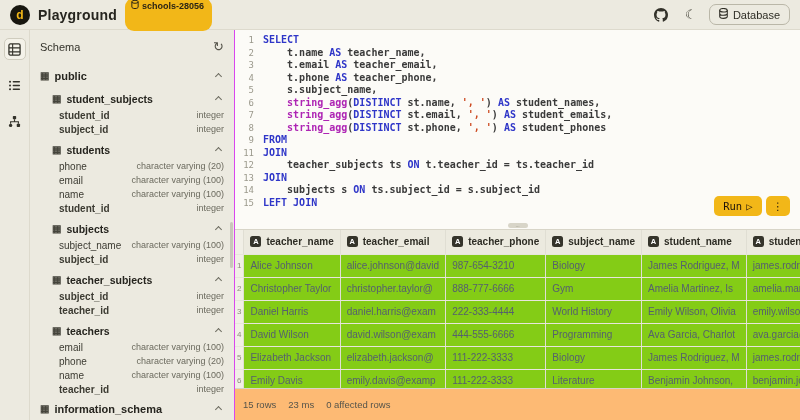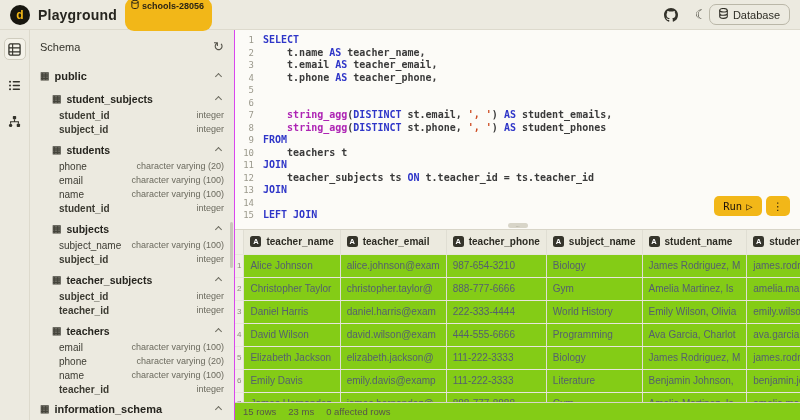--- a/index.html
+++ b/index.html
@@ -8,21 +8,21 @@
 
   
   .header { height:30px; display:flex; align-items:center; padding:0 10px; background:#ECEAE0; border-bottom:1px solid #DDDACD; }
   .logo { width:20px; height:20px; border-radius:50%; background:#17160F; color:#F2B718; font-weight:bold; font-size:12px; display:flex; align-items:center; justify-content:center; }
   .title { font-size:14px; font-weight:bold; margin-left:8px; letter-spacing:.2px; }
   .badge { margin-left:8px; background:#F2B718; border-radius:9px; padding:2px 8px 20px 6px; font-size:9px; font-weight:bold; color:#2b2415; display:flex; align-items:center; gap:3px; }
   .spacer { flex:1; }
   .hicon { width:16px; height:16px; margin-left:14px; display:flex; align-items:center; justify-content:center; color:#3a392f; cursor:pointer; }
   .hicon svg { display:block; }
   .moon { font-size:13px; }
-  .db-btn { margin-left:0; display:flex; align-items:center; gap:5px; border:1px solid #BAB7A8; border-radius:7px; background:transparent; padding:3px 9px; font-size:11px; color:#2e2d25; cursor:pointer; font-family:inherit; }
+  .db-btn { margin-left:10px; display:flex; align-items:center; gap:5px; border:1px solid #BAB7A8; border-radius:7px; background:transparent; padding:3px 9px; font-size:11px; color:#2e2d25; cursor:pointer; font-family:inherit; }
 
   
   .app-body { display:flex; height:390px; }
   .rail { width:30px; border-right:1px solid #DDDACD; padding-top:8px; display:flex; flex-direction:column; align-items:center; gap:14px; }
   .rail-item { width:22px; height:22px; display:flex; align-items:center; justify-content:center; border-radius:5px; cursor:pointer; color:#33322a; }
   .rail-item.active { background:#F4F2E9; border:1px solid #CFCCBE; }
 
   .sidebar { width:205px; border-right:1px solid #d946ef; padding:8px 8px 16px 8px; position:relative; overflow:hidden; }
   .sidebar-head { display:flex; align-items:center; justify-content:space-between; font-size:11px; color:#33322a; padding:2px 2px 10px 2px; }
   .refresh { font-size:13px; color:#55544a; cursor:pointer; line-height:1; }
@@ -57,21 +57,21 @@
   .results { flex:1; overflow:hidden; background:#fff; border-top:1px solid #D8D5C8; }
   table { border-collapse:collapse; table-layout:fixed; }
   th, td { border-right:1px solid #E0DED3; border-bottom:1px solid #E7E5DB; overflow:hidden; white-space:nowrap; text-align:left; }
   th { background:#ECEADF; font-size:10px; color:#2d2c24; padding:5px 6px; height:24px; }
   th .th-inner { display:flex; align-items:center; gap:5px; }
   .chip { width:11px; height:11px; flex:none; background:#35342b; color:#fff; border-radius:2.5px; font-size:7.5px; font-weight:bold; display:flex; align-items:center; justify-content:center; }
   td { font-size:10px; color:#55606E; padding:0 6px; height:23px; background:#84cc16; }
   .rownum { width:22px; background:#F1EFE6; color:#8d8b7e; font-size:8px; text-align:center; padding:0 2px; }
   col.c-num { width:22px; } col.c-std { width:77px; }
 
-  .statusbar { height:18px; border-top:1px solid #D8D5C8; background:#84cc16; display:flex; align-items:center; gap:12px; padding:0 8px; font-size:9.5px; color:#55544a; }
+  .statusbar { height:32px; border-top:1px solid #D8D5C8; background:#fdba74; display:flex; align-items:center; gap:12px; padding:0 8px; font-size:9.5px; color:#55544a; }
 </style>
 </head>
 <body>
 
 <div class="header">
   <div class="logo">d</div>
   <div class="title">Playground</div>
   <div class="badge">
     <span>
       <svg width="8" height="9" viewBox="0 0 10 12">
@@ -242,54 +242,53 @@
           <div class="code-line">
             <span class="gutter">3</span>
             <span class="code"><span class="tok-pl">    t.email </span><span class="tok-kw">AS</span><span class="tok-pl"> teacher_email,</span></span>
           </div>
           <div class="code-line">
             <span class="gutter">4</span>
             <span class="code"><span class="tok-pl">    t.phone </span><span class="tok-kw">AS</span><span class="tok-pl"> teacher_phone,</span></span>
           </div>
           <div class="code-line">
             <span class="gutter">5</span>
+            <span class="code"><span class="tok-pl">    s.subject_name,</span></span>
           </div>
           <div class="code-line">
             <span class="gutter">6</span>
+            <span class="code"><span class="tok-pl">    </span><span class="tok-fn">string_agg</span><span class="tok-pl">(</span><span class="tok-kw">DISTINCT</span><span class="tok-pl"> st.name, </span><span class="tok-str">', '</span><span class="tok-pl">) </span><span class="tok-kw">AS</span><span class="tok-pl"> student_names,</span></span>
           </div>
           <div class="code-line">
             <span class="gutter">7</span>
             <span class="code"><span class="tok-pl">    </span><span class="tok-fn">string_agg</span><span class="tok-pl">(</span><span class="tok-kw">DISTINCT</span><span class="tok-pl"> st.email, </span><span class="tok-str">', '</span><span class="tok-pl">) </span><span class="tok-kw">AS</span><span class="tok-pl"> student_emails,</span></span>
           </div>
           <div class="code-line">
             <span class="gutter">8</span>
             <span class="code"><span class="tok-pl">    </span><span class="tok-fn">string_agg</span><span class="tok-pl">(</span><span class="tok-kw">DISTINCT</span><span class="tok-pl"> st.phone, </span><span class="tok-str">', '</span><span class="tok-pl">) </span><span class="tok-kw">AS</span><span class="tok-pl"> student_phones</span></span>
           </div>
           <div class="code-line">
             <span class="gutter">9</span>
             <span class="code"><span class="tok-kw">FROM</span></span>
           </div>
           <div class="code-line">
-            <span class="gutter">10</span>
-            <span class="code"><span class="tok-pl">    teachers t</span></span>
-          </div>
-          <div class="code-line">
             <span class="gutter">11</span>
             <span class="code"><span class="tok-kw">JOIN</span></span>
           </div>
           <div class="code-line">
             <span class="gutter">12</span>
             <span class="code"><span class="tok-pl">    teacher_subjects ts </span><span class="tok-kw">ON</span><span class="tok-pl"> t.teacher_id = ts.teacher_id</span></span>
           </div>
           <div class="code-line">
             <span class="gutter">13</span>
             <span class="code"><span class="tok-kw">JOIN</span></span>
           </div>
           <div class="code-line">
             <span class="gutter">14</span>
+            <span class="code"><span class="tok-pl">    subjects s </span><span class="tok-kw">ON</span><span class="tok-pl"> ts.subject_id = s.subject_id</span></span>
           </div>
           <div class="code-line">
             <span class="gutter">15</span>
             <span class="code"><span class="tok-kw">LEFT JOIN</span></span>
           </div>
         </div>
       <div class="run-group">
         <button class="run-btn">
           <span>Run</span>
           <span>▷</span>
@@ -353,21 +352,21 @@
                   <span class="chip">A</span>
                   <span>student_email</span>
                 </div>
               </th>
             </tr>
           </thead>
         <tbody>
             <tr>
               <td class="rownum">1</td>
               <td>Alice Johnson</td>
-              <td>alice.johnson@exam</td>
+              <td>alice.johnson@david</td>
               <td>987-654-3210</td>
               <td>Biology</td>
               <td>James Rodriguez, M</td>
               <td>james.rodriguez@e</td>
             </tr>
             <tr>
               <td class="rownum">2</td>
               <td>Christopher Taylor</td>
               <td>christopher.taylor@</td>
               <td>888-777-6666</td>

